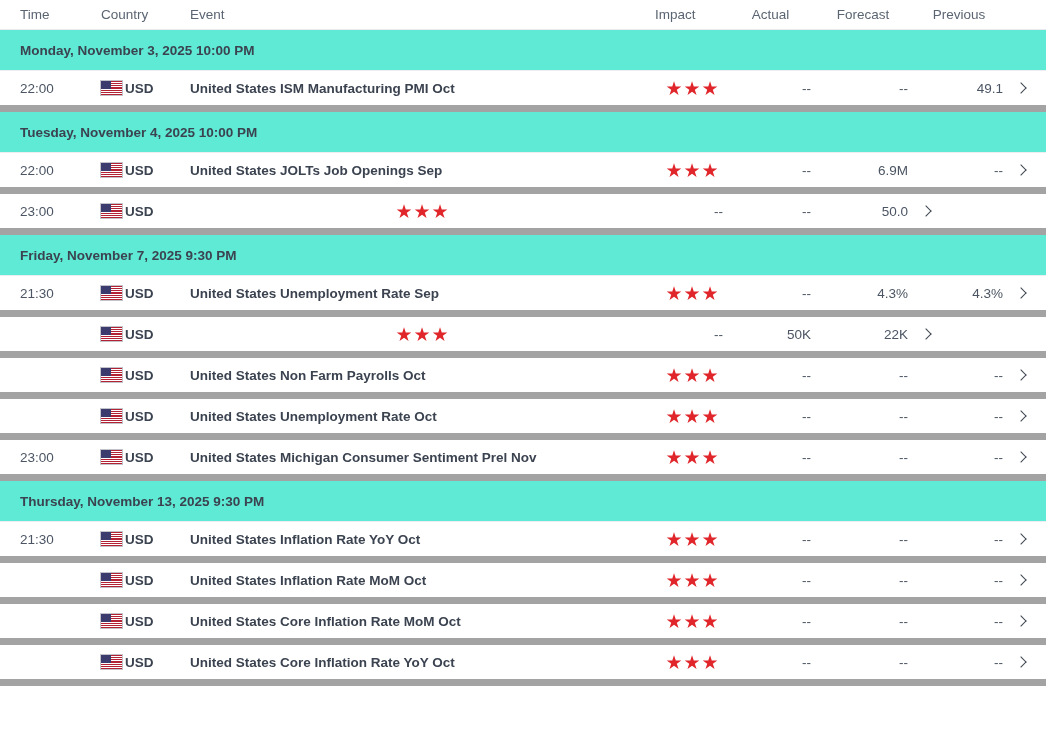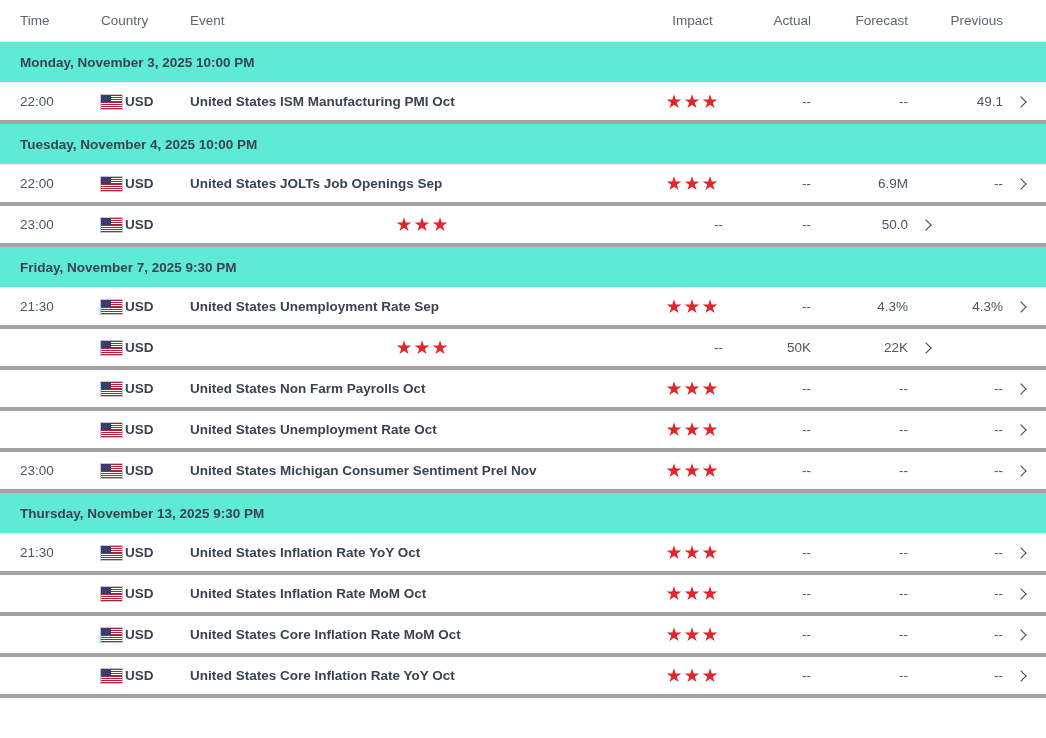--- a/index.html
+++ b/index.html
@@ -15,45 +15,45 @@
   
   .grid {
     display: grid;
     grid-template-columns: 81px 89px 1fr 120px 88px 97px 95px 36px;
     align-items: center;
     padding-left: 20px;
   }
 
   
   .col-header {
-    height: 42px;
+    height: 30px;
     border-bottom: 1px solid #e7e9ec;
     font-size: 13.5px;
     color: #5b6572;
   }
-  .col-header .c-impact { text-align: center; padding-left: 45px; }
-  .col-header .c-right { text-align: right; padding-right: 7px; }
+  .col-header .c-impact { padding-left: 45px; }
+  .col-header .c-right { text-align: center; padding-right: 7px; }
 
   
   .date-row {
     height: 41px;
     display: flex;
     align-items: center;
     padding-left: 20px;
     background: #5eead4;
     border-bottom: 1px solid #eceef1;
     font-size: 13.5px;
     font-weight: 700;
     color: #3b4350;
   }
 
   
   .event-row {
     height: 41px;
-    border-bottom: 4px solid #a3a3a3;
+    border-bottom: 7px solid #a3a3a3;
     background: #fff;
     cursor: pointer;
     font-size: 13.5px;
   }
 
   .cell-time { color: #4b5563; font-weight: 400; }
 
   .cell-country { display: flex; align-items: center; gap: 3px; }
   .flag {
     width: 21px; height: 14px;

